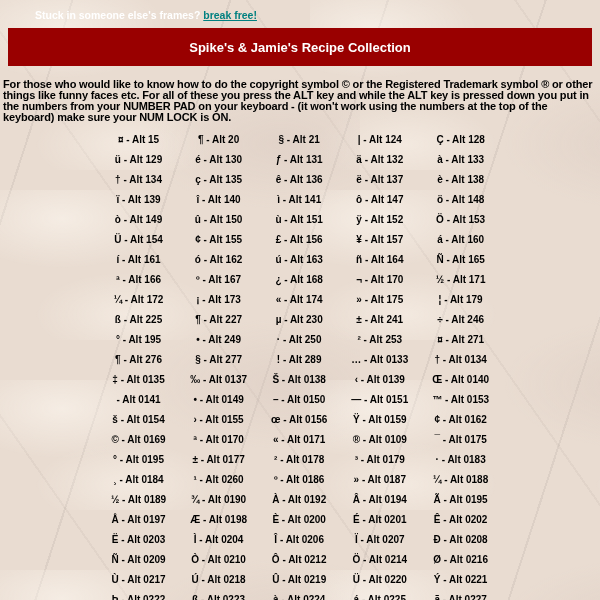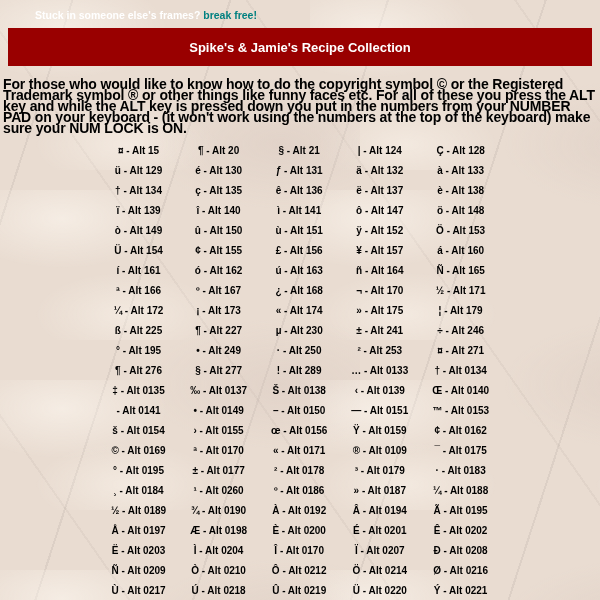--- a/index.html
+++ b/index.html
@@ -14,32 +14,32 @@
       repeating-linear-gradient(108deg, transparent 0 68px, rgba(158,147,142,0.17) 68px 70px, transparent 70px 150px),
       repeating-linear-gradient(55deg, transparent 0 105px, rgba(172,158,150,0.13) 105px 107px, transparent 107px 220px);
     background-size: 310px 190px, 360px 240px, 280px 170px, auto, auto;
   }
   .notice{
     padding:9px 0 0 3px;
     font-size:10.5px;font-weight:bold;color:#ffffff;
     letter-spacing:0;
   }
   .notice a{
-    font-weight:bold;cursor:pointer;
+    font-weight:bold;text-decoration:underline;cursor:pointer;
   }
   .banner{
     margin:7px 8px 0 8px;height:38px;
     display:flex;align-items:center;justify-content:center;
   }
   .banner .title{
     font-size:13px;font-weight:bold;
   }
   .intro{
     margin:13px 4px 0 3px;
-    font-size:14px;font-weight:bold;color:#000000;
+    font-size:11px;font-weight:bold;color:#000000;
     line-height:11px;letter-spacing:-0.15px;
   }
   table.altcodes{
     margin:7px auto 16px auto;
     border-collapse:collapse;
   }
   table.altcodes td{
     font-size:10px;font-weight:bold;color:#000000;
     padding:4px 12px;text-align:center;white-space:nowrap;
     line-height:12px;
@@ -197,21 +197,21 @@
       <tr>
         <td>Å - Alt 0197</td>
         <td>Æ - Alt 0198</td>
         <td>È - Alt 0200</td>
         <td>É - Alt 0201</td>
         <td>Ê - Alt 0202</td>
       </tr>
       <tr>
         <td>Ë - Alt 0203</td>
         <td>Ì - Alt 0204</td>
-        <td>Î - Alt 0170</td>
+        <td>Î - Alt 0206</td>
         <td>Ï - Alt 0207</td>
         <td>Ð - Alt 0208</td>
       </tr>
       <tr>
         <td>Ñ - Alt 0209</td>
         <td>Ò - Alt 0210</td>
         <td>Ô - Alt 0212</td>
         <td>Ö - Alt 0214</td>
         <td>Ø - Alt 0216</td>
       </tr>

